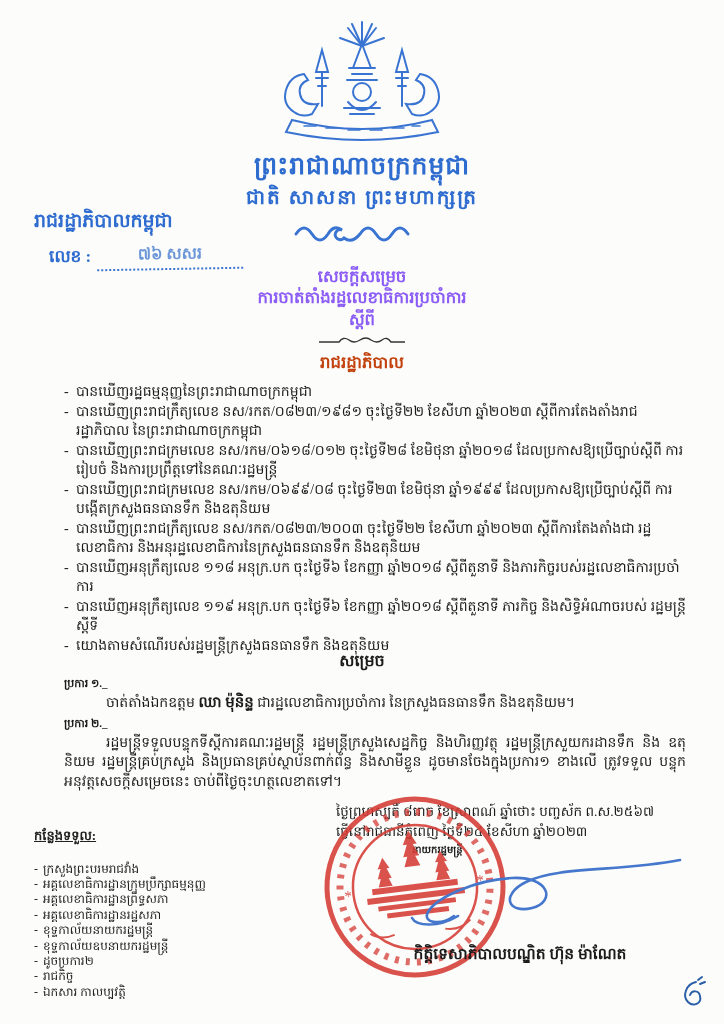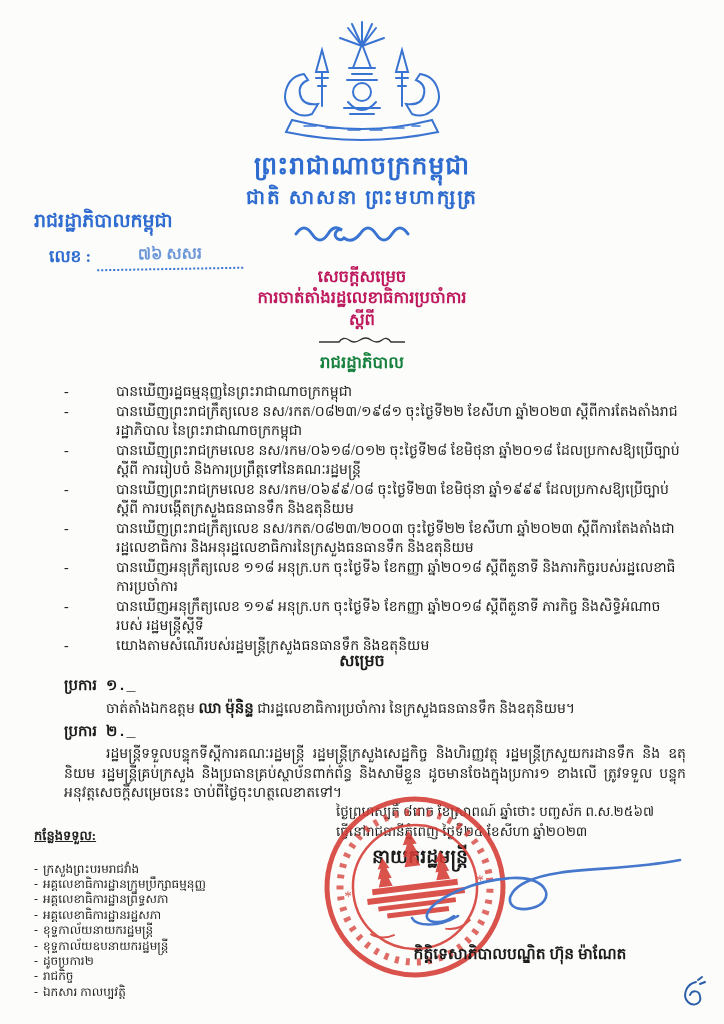--- a/index.html
+++ b/index.html
@@ -11,38 +11,38 @@
   .emblem{left:50%;top:16px;transform:translateX(-50%);}
   .kingdom{top:150px;font-size:25px;font-weight:bold;letter-spacing:1px;}
   .motto{top:184px;font-size:20px;font-weight:bold;letter-spacing:2px;}
   .flourish{left:50%;top:222px;transform:translateX(-50%);}
   .ref{left:34px;top:208px;}
   .gov{font-size:19px;font-weight:bold;color:#2f6cd0;}
   .numrow{margin-top:7px;font-size:17px;font-weight:bold;color:#2f6cd0;display:flex;align-items:flex-end;margin-left:15px;}
   .numvalue{display:inline-block;min-width:130px;text-align:center;margin-left:6px;
             border-bottom:2px dotted #3a74d2;color:#6b97d8;font-weight:bold;font-size:16px;
             transform:rotate(-1deg);padding:0 8px 1px;}
-  .doc-title{top:266px;font-weight:bold;font-size:16.5px;line-height:1.3;color:#be185d;}
+  .doc-title{top:266px;font-weight:bold;font-size:16.5px;line-height:1.3;color:#8b5cf6;}
   .divider{left:50%;top:336px;transform:translateX(-50%);}
-  .gov-heading{top:352px;font-weight:bold;font-size:16.5px;color:#15803d;}
+  .gov-heading{top:352px;font-weight:bold;font-size:16.5px;color:#c2410c;}
   .clauses{left:64px;right:38px;top:382px;font-size:14px;line-height:1.36;width:auto;}
   .clause{display:flex;margin-bottom:1px;}
   .dash{flex:0 0 12px;}
-  .ctext{flex:1;margin-left:40px;}
+  .ctext{flex:1;}
   .decide{top:650px;font-weight:bold;font-size:16px;}
   .articles{left:64px;right:38px;top:676px;width:auto;font-size:14px;line-height:1.4;}
-  .art-label{font-weight:bold;font-size:15px;font-family:Liberation Mono, monospace;}
+  .art-label{font-weight:bold;font-size:11px;}
   .art-p{margin:1px 0 3px;text-indent:42px;text-align:justify;}
   .bold-name{font-weight:bold;font-size:15px;}
   .recipients{left:34px;top:828px;font-size:12px;line-height:1.2;color:#222;}
   .recipients .head{font-weight:bold;font-size:13px;text-decoration:underline;margin-bottom:18px;}
   .rcp{display:flex;margin-bottom:1px;}
   .rcp .dash{flex:0 0 9px;}
   .sigblock{left:336px;top:802px;width:356px;font-size:13.5px;line-height:1.45;z-index:1;}
-  .sig-pos{font-weight:bold;font-size:19px;margin-left:36px;margin-top:2px;}
+  .sig-pos{font-weight:bold;font-size:10px;margin-left:76px;margin-top:2px;}
   .seal{left:320px;top:792px;z-index:3;opacity:.88;}
   .scribble{left:388px;top:842px;z-index:4;}
   .signer{left:346px;top:944px;width:348px;text-align:center;font-weight:bold;font-size:15.5px;z-index:5;}
   .paraph{left:676px;top:974px;}
 </style>
 </head>
 <body>
 
 <div class="page">
 

